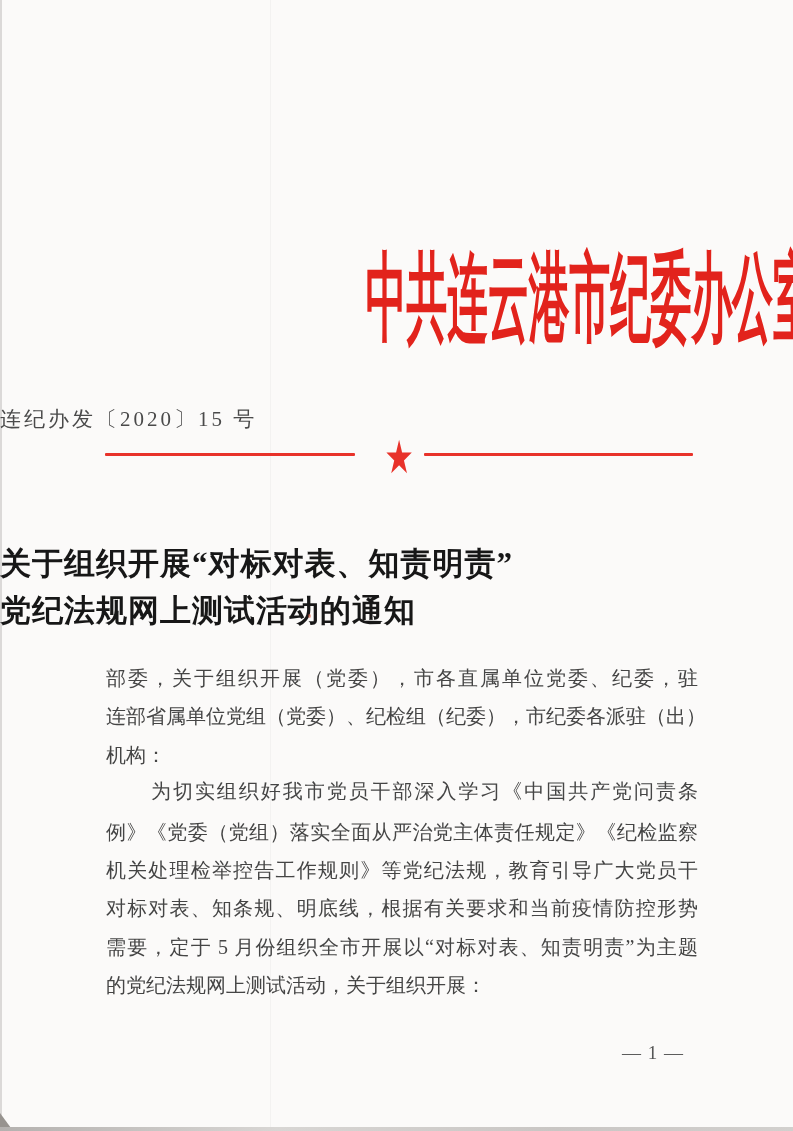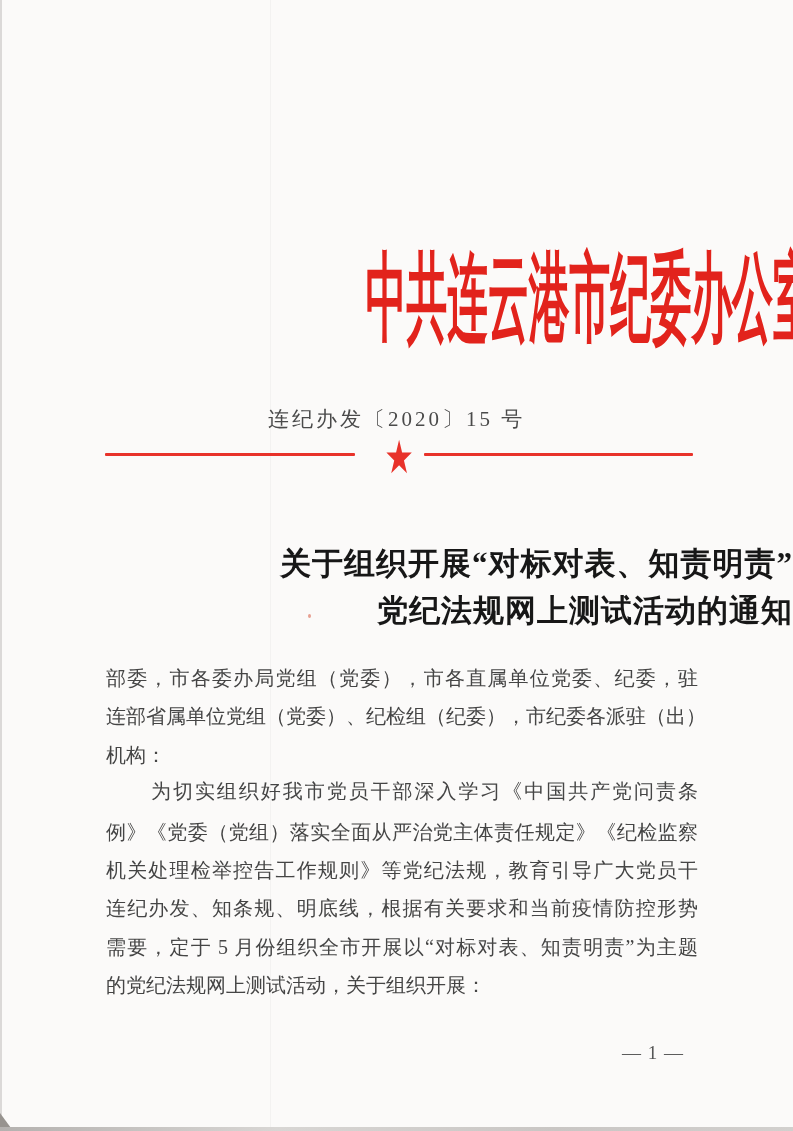--- a/index.html
+++ b/index.html
@@ -63,21 +63,21 @@
     font-weight: bold;
     color: #e2231c;
     letter-spacing: 0;
     transform: scaleX(0.42);
     transform-origin: 50% 50%;
   }
   .doc-number {
     position: absolute;
     top: 405px; left: 0;
     width: 793px;
-    text-align: center;
+    text-align: left;
     font-size: 21px;
     letter-spacing: 3px;
     color: #4a4a4a;
   }
   
   .divider-line {
     position: absolute;
     height: 3px;
     background: #e8322a;
     border-radius: 1px;
@@ -94,21 +94,21 @@
     color: #e8322a;
     transform: scaleX(0.72);
     transform-origin: 50% 50%;
     font-family: "DejaVu Sans", sans-serif;
   }
   
   .doc-title {
     position: absolute;
     top: 540px; left: 0;
     width: 793px;
-    text-align: right;
+    text-align: left;
     font-size: 31px;
     font-weight: bold;
     line-height: 47px;
     letter-spacing: 1px;
     color: #171717;
   }
   
   .body-text {
     position: absolute;
     top: 659px; left: 106px;
@@ -158,27 +158,27 @@
   <div class="divider-line left"></div>
   <span class="star">★</span>
   <div class="divider-line right"></div>
 
   <div class="doc-title">
     <div>关于组织开展“对标对表、知责明责”</div>
     <div>党纪法规网上测试活动的通知</div>
   </div>
 
   <div class="body-text">
-    <div class="line">部委，市各委办局党组（党委），市各直属单位党委、纪委，驻</div>
+    <div class="line">部委，关于组织开展（党委），市各直属单位党委、纪委，驻</div>
     <div class="line">连部省属单位党组（党委）、纪检组（纪委），市纪委各派驻（出）</div>
     <div class="line plain">机构：</div>
     <div class="line indent">为切实组织好我市党员干部深入学习《中国共产党问责条</div>
     <div class="line">例》《党委（党组）落实全面从严治党主体责任规定》《纪检监察</div>
     <div class="line">机关处理检举控告工作规则》等党纪法规，教育引导广大党员干</div>
-    <div class="line">连纪办发、知条规、明底线，根据有关要求和当前疫情防控形势</div>
+    <div class="line">对标对表、知条规、明底线，根据有关要求和当前疫情防控形势</div>
     <div class="line">需要，定于 5 月份组织全市开展以“对标对表、知责明责”为主题</div>
     <div class="line plain">的党纪法规网上测试活动，关于组织开展：</div>
   </div>
 
   <div class="page-number">— 1 —</div>
 
   <div class="speck"></div>
   <div class="corner-fold"></div>
   <div class="bottom-strip"></div>
 

